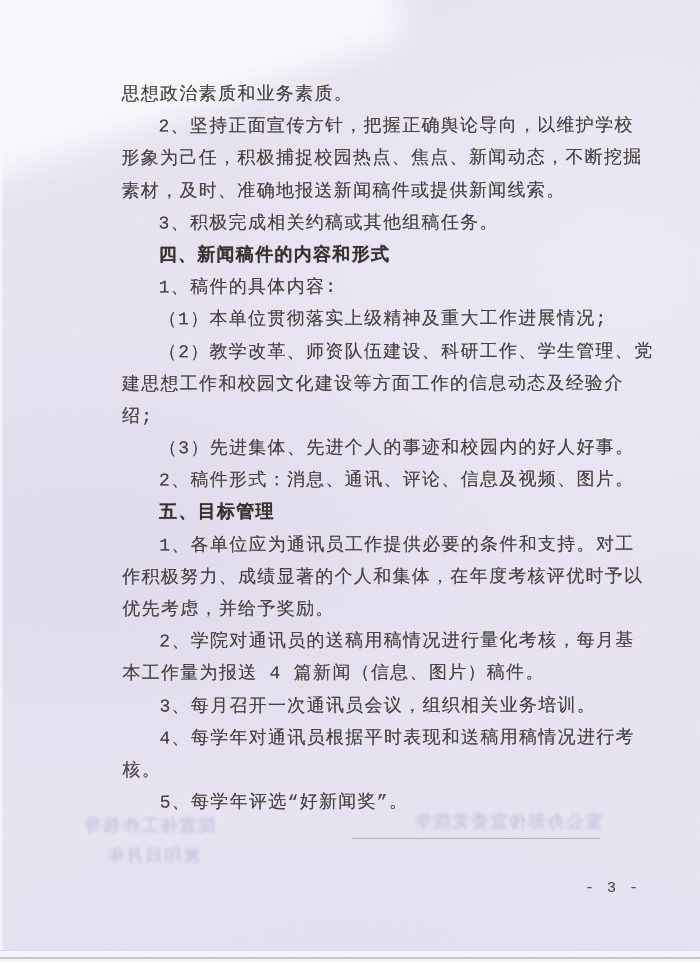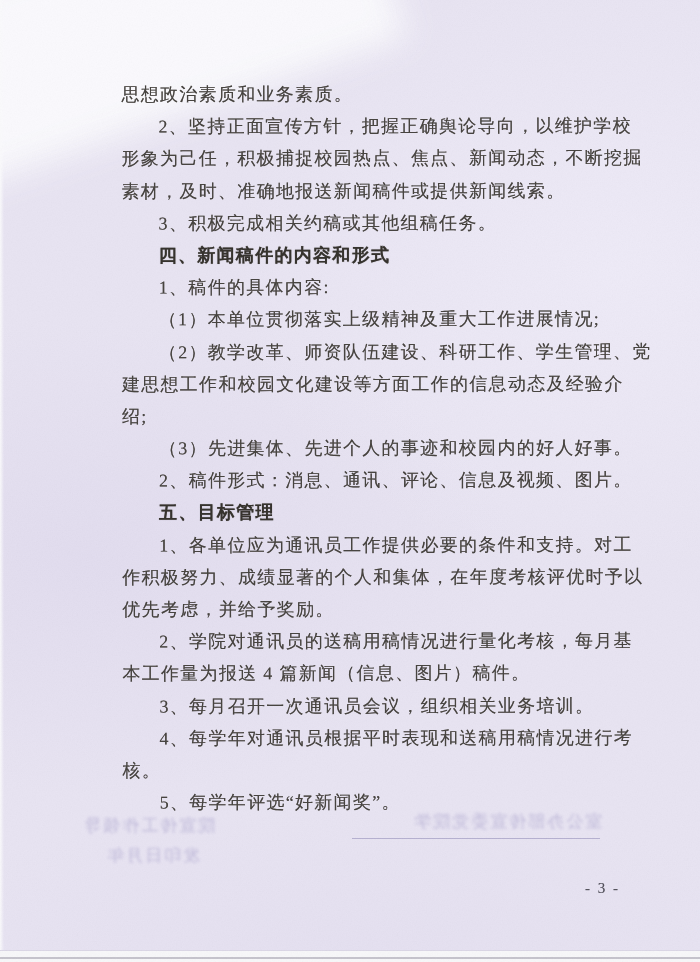--- a/index.html
+++ b/index.html
@@ -3,21 +3,21 @@
 <meta charset="utf-8">
 <style>
   html,body{margin:0;padding:0;background:#ffffff;}
   .page{
     position:relative;width:700px;height:962px;overflow:hidden;
     background-color:#e8e4f2;
     background-image:
       radial-gradient(ellipse 620px 340px at 12% 58%, rgba(221,215,236,.55), rgba(221,215,236,0) 70%),
       radial-gradient(ellipse 540px 420px at 88% 28%, rgba(240,237,249,.75), rgba(240,237,249,0) 72%),
       radial-gradient(ellipse 700px 200px at 50% 99%, rgba(226,221,239,.5), rgba(226,221,239,0) 70%);
-    font-family:Liberation Serif, serif;
+    font-family:Liberation Mono, monospace;
   }
   .corner-light{
     position:absolute;top:-70px;left:-90px;width:480px;height:190px;
     background:rgba(252,252,254,.9);
     transform:rotate(-19deg);
     filter:blur(16px);
   }
   .left-edge{
     position:absolute;top:0;left:0;width:4px;height:962px;
     background:linear-gradient(to right,#fafafc,rgba(250,250,252,0));

